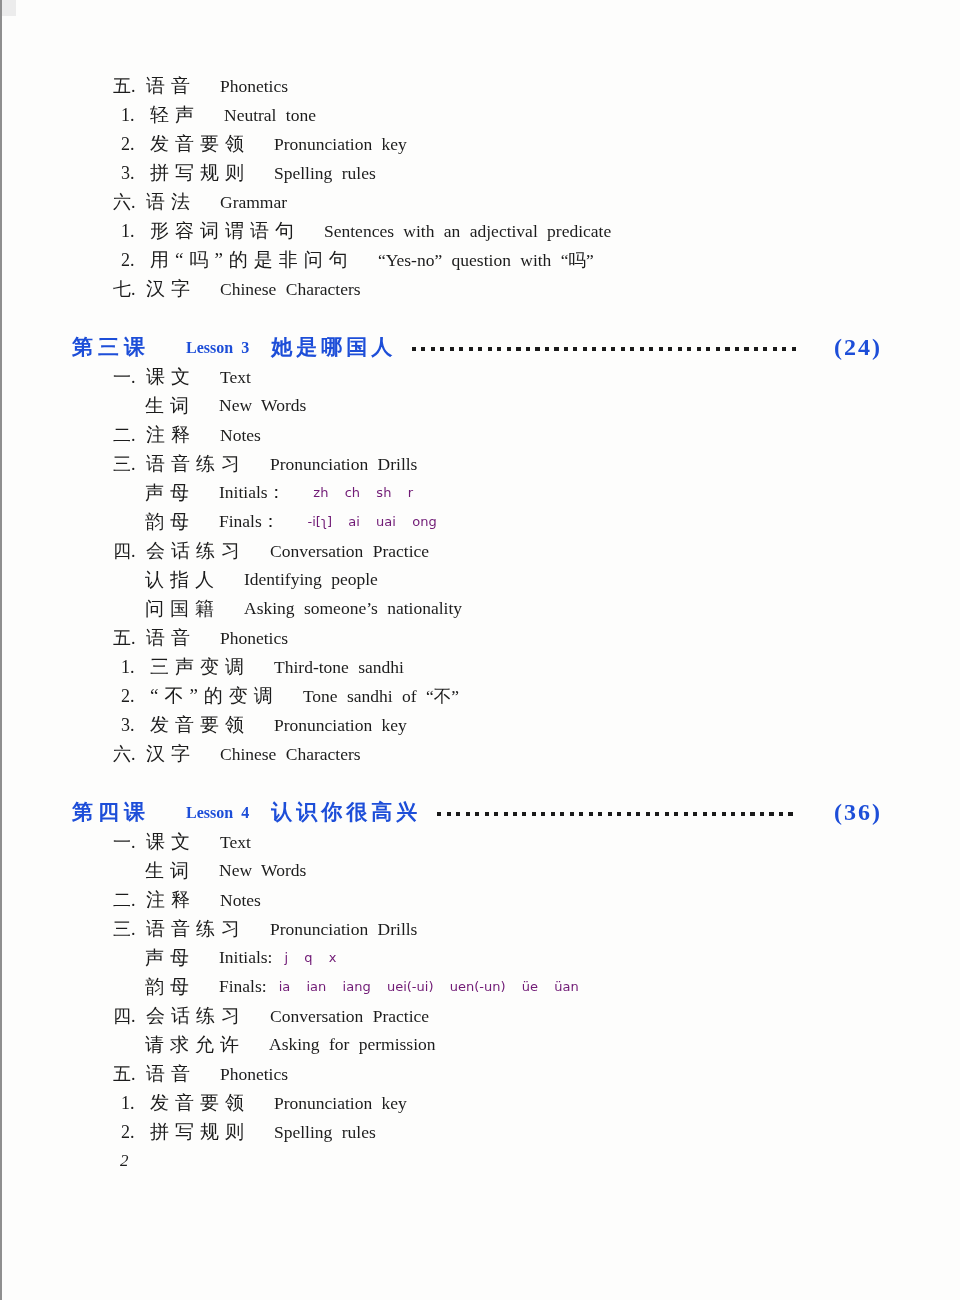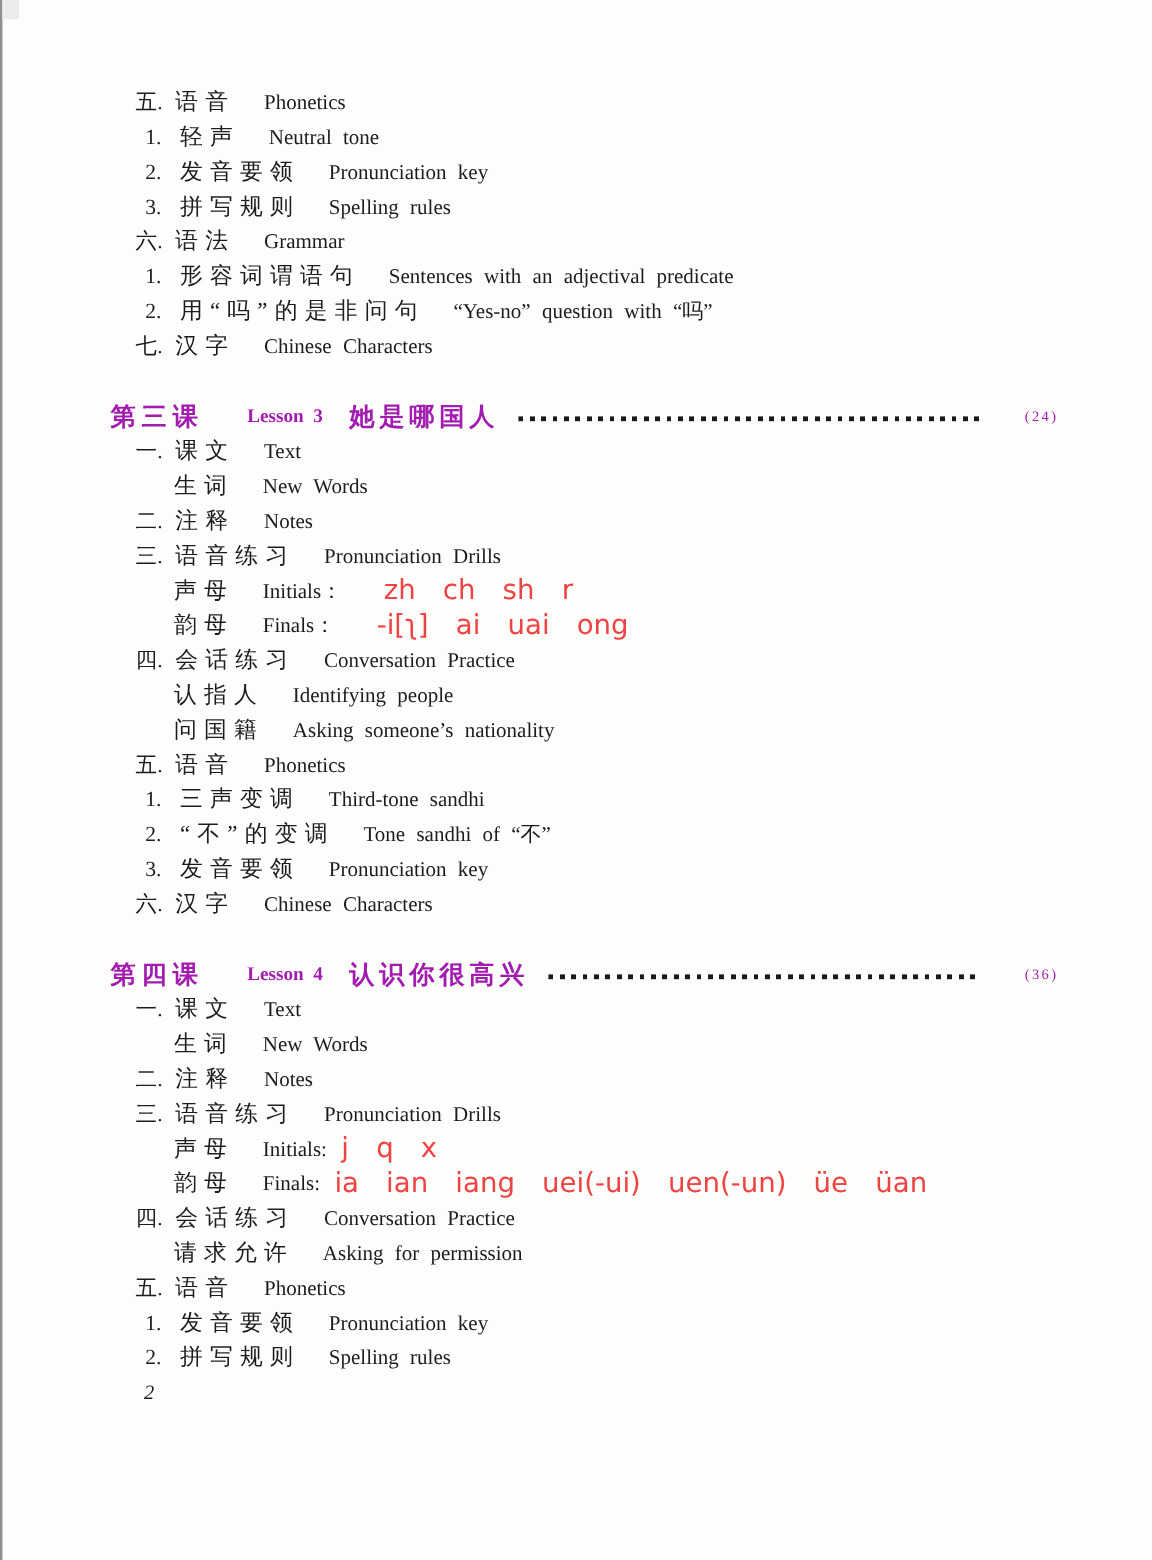--- a/index.html
+++ b/index.html
@@ -17,36 +17,36 @@
   .t-sub{padding-left:145px;align-items:center;}
   .marker{
     display:inline-block;font-size:18px;color:#1c1c1c;
     font-family:"Liberation Serif","DejaVu Serif",serif;
   }
   .t-section .marker{width:33px;}
   .t-numbered .marker{width:29px;}
   .zh{font-size:19px;letter-spacing:6px;font-family:"Liberation Serif","DejaVu Serif",serif;}
   .en{font-size:17.5px;margin-left:24px;word-spacing:5px;font-family:"Liberation Serif","DejaVu Serif",serif;}
   .pinyin{
-    font-size:23px;margin-left:12px;white-space:pre;word-spacing:4px;
-    font-family:"DejaVu Sans","Liberation Sans",sans-serif;color:#ef4444;
+    font-size:13px;margin-left:12px;white-space:pre;word-spacing:4px;
+    font-family:"DejaVu Sans","Liberation Sans",sans-serif;color:#701a75;
   }
   .lesson{margin-top:30px;}
   .lesson-header{
     display:flex;align-items:center;height:29px;line-height:29px;
-    padding-left:92px;padding-right:78px;font-weight:bold;color:#a21caf;white-space:nowrap;
+    padding-left:72px;padding-right:78px;font-weight:bold;color:#1d4ed8;white-space:nowrap;
   }
   .zh-num{font-size:21px;letter-spacing:5px;font-family:"DejaVu Sans","Liberation Sans",sans-serif;}
   .en-title{font-size:16px;margin-left:36px;word-spacing:4px;font-family:"Liberation Serif","DejaVu Serif",serif;}
   .zh-title{font-size:21px;letter-spacing:4px;margin-left:22px;font-family:"DejaVu Sans","Liberation Sans",sans-serif;}
   .dots{
     flex:1;height:4px;align-self:center;margin:3px 14px 0 16px;
     background:repeating-linear-gradient(to right,#1a1a1a 0 4px,transparent 4px 9.5px);
   }
-  .pref{font-size:12px;font-weight:normal;letter-spacing:2px;margin-left:24px;}
+  .pref{font-size:24px;font-weight:bold;letter-spacing:2px;margin-left:24px;}
   .page-number-line{display:flex;height:29px;line-height:29px;padding-left:120px;}
   .page-number{font-style:italic;font-size:17px;}
 </style>
 </head>
 <body>
 
 <div class="scan-edge"></div>
 <div class="scan-corner"></div>
 
 <div class="page">

